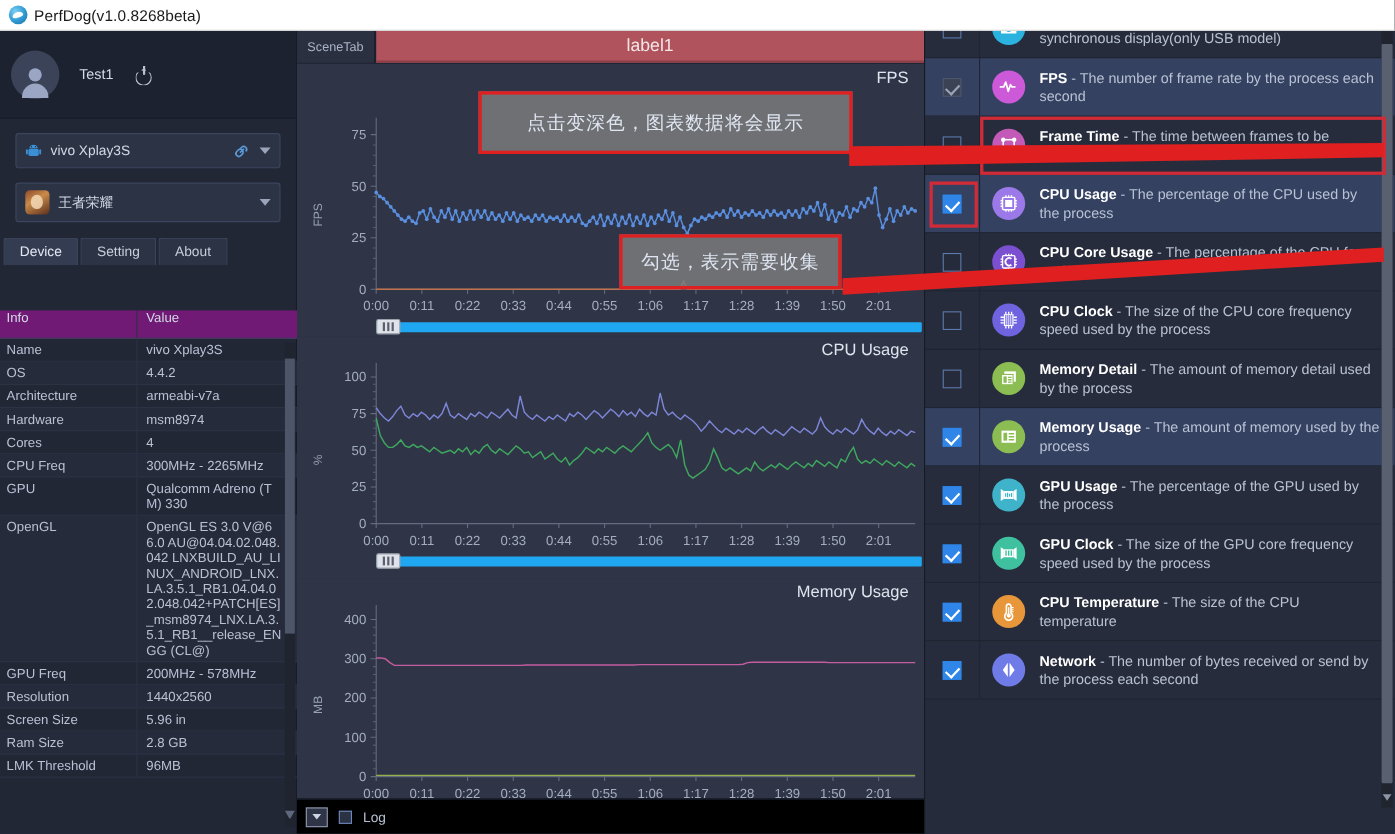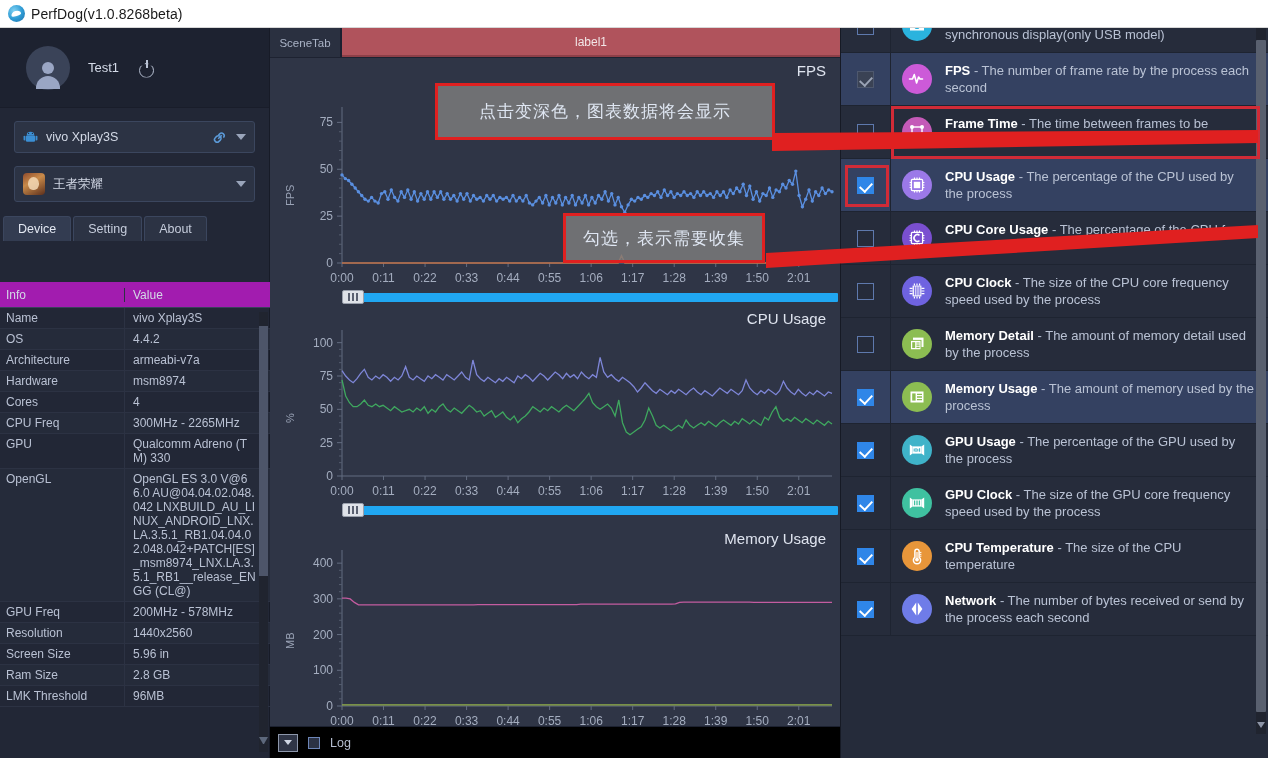--- a/index.html
+++ b/index.html
@@ -24,21 +24,21 @@
     position:relative; flex:0 0 auto;}
   #titlebar .logo::after{content:"";position:absolute;left:3px;top:6px;width:10px;height:5px;
     border-radius:50% 50% 50% 50%/ 70% 70% 30% 30%;background:#ffffff;transform:rotate(-18deg);}
   #titlebar .t{ font-size:14px; color:#1a1a1a; letter-spacing:.1px;}
 
   
   #sidebar{
     position:absolute; left:0; top:28px; width:270px; height:730px;
     background:#222736; border-right:1px solid #171b27;
   }
-  #userbar{ height:80px; display:flex; align-items:center; padding-left:26px; gap:18px;
+  #userbar{ height:80px; display:flex; align-items:center; padding-left:10px; gap:18px;
     border-bottom:1px solid #191d2a; background:#1d2230;}
   #avatar{ width:44px;height:44px;border-radius:50%;background:#3a4358;
     display:flex;align-items:center;justify-content:center;}
   #avatar .head{width:12px;height:12px;border-radius:50%;background:#9aa6c4;position:relative;}
   #avatar .head::after{content:"";position:absolute;left:-6px;top:14px;width:24px;height:13px;
     border-radius:12px 12px 0 0;background:#9aa6c4;}
   #username{ font-size:13px;color:#d5dbe8;}
   #powerbtn{ width:18px;height:18px;position:relative;cursor:pointer;}
   #powerbtn::before{content:"";position:absolute;left:2px;top:4px;width:13px;height:13px;
     border:1.6px solid #b9c2d4;border-radius:50%;clip-path:polygon(0 22%,38% 22%,38% 0,62% 0,62% 22%,100% 22%,100% 100%,0 100%);}
@@ -61,40 +61,40 @@
   .caret{width:0;height:0;border-left:5px solid transparent;border-right:5px solid transparent;
     border-top:6px solid #9aa5bb;flex:0 0 auto;}
 
   #tabs{ margin:14px 14px 0 3px; display:flex; gap:2px;}
   .tab{ padding:5px 14px; font-size:12.5px; background:#2c3344; color:#c6cddc;
     border:1px solid #3b465e; border-bottom:none; border-radius:3px 3px 0 0; cursor:pointer;}
   .tab.active{ background:#333c51; color:#e3e8f2;}
 
   #infotable{ position:absolute; left:0; top:254px; width:270px; height:476px; overflow:hidden;}
   .itrow{ display:flex; border-bottom:1px solid #2c3243; min-height:20px; }
-  .itrow.hdr{ background:#a21caf; height:26px; align-items:center; border-bottom:1px solid #39415a;}
+  .itrow.hdr{ background:#701a75; height:26px; border-bottom:1px solid #39415a;}
   .itrow.alt{ background:#252b3a;}
   .itc1{ width:125px; padding:3px 0 3px 6px; color:#b9c1d3; font-size:12px; flex:0 0 auto;
     border-right:1px solid #2c3243;}
   .itc2{ flex:1; padding:3px 14px 3px 8px; color:#b9c1d3; font-size:12px; word-break:break-all;}
   .itrow.hdr .itc1,.itrow.hdr .itc2{ color:#d3d9e6; padding-top:0;padding-bottom:0;}
   #it-scroll{ position:absolute; right:2px; top:30px; width:9px; height:440px; background:#20242f;}
   #it-thumb{ position:absolute; right:2px; top:44px; width:9px; height:250px; background:#4a5june;}
   .arrowup,.arrowdn{position:absolute;right:2px;width:9px;height:9px;}
   .arrowup{top:32px;border-left:4.5px solid transparent;border-right:4.5px solid transparent;border-bottom:7px solid #6f7b92;}
   .arrowdn{bottom:12px;border-left:4.5px solid transparent;border-right:4.5px solid transparent;border-top:7px solid #5d687c;}
 
   
   #center{ position:absolute; left:270px; top:28px; width:570px; height:730px; background:#2a3042;}
   #scenebar{ height:30px; display:flex; align-items:stretch; background:#272d3d;
     border-bottom:1px solid #1d2231;}
   #scenetab{ width:72px; display:flex;align-items:center;justify-content:center;
     font-size:11.5px;color:#aab3c6; background:#2a3040; border-right:2px solid #1b2030; cursor:pointer;}
   #labeltab{ flex:1; background:#b0535c; display:flex; align-items:center; justify-content:center;
-    color:#f2e6e7; font-size:12px; cursor:pointer; border-bottom:2px solid #8d3f48;}
+    color:#f2e6e7; font-size:16px; cursor:pointer; border-bottom:2px solid #8d3f48;}
   .chart{ position:relative; background:#2f3546; }
   .chart-title{ position:absolute; right:14px; top:4px; font-size:15px; color:#dfe4ef;}
   .ylabel{ position:absolute; left:14px; font-size:11px; color:#9aa3b6;
     transform:rotate(-90deg); transform-origin:left top; white-space:nowrap;}
   .scrollband{ position:absolute; left:72px; height:9px; background:#20a7f2; border-radius:1px;}
   .scrollgrip{ position:absolute; width:22px; height:14px; background:#dfe2e8; border:1px solid #9aa0ac;
     border-radius:2px; display:flex;align-items:center;justify-content:center;gap:2px;}
   .scrollgrip i{ display:block;width:2px;height:8px;background:#5a6070;}
 
   

